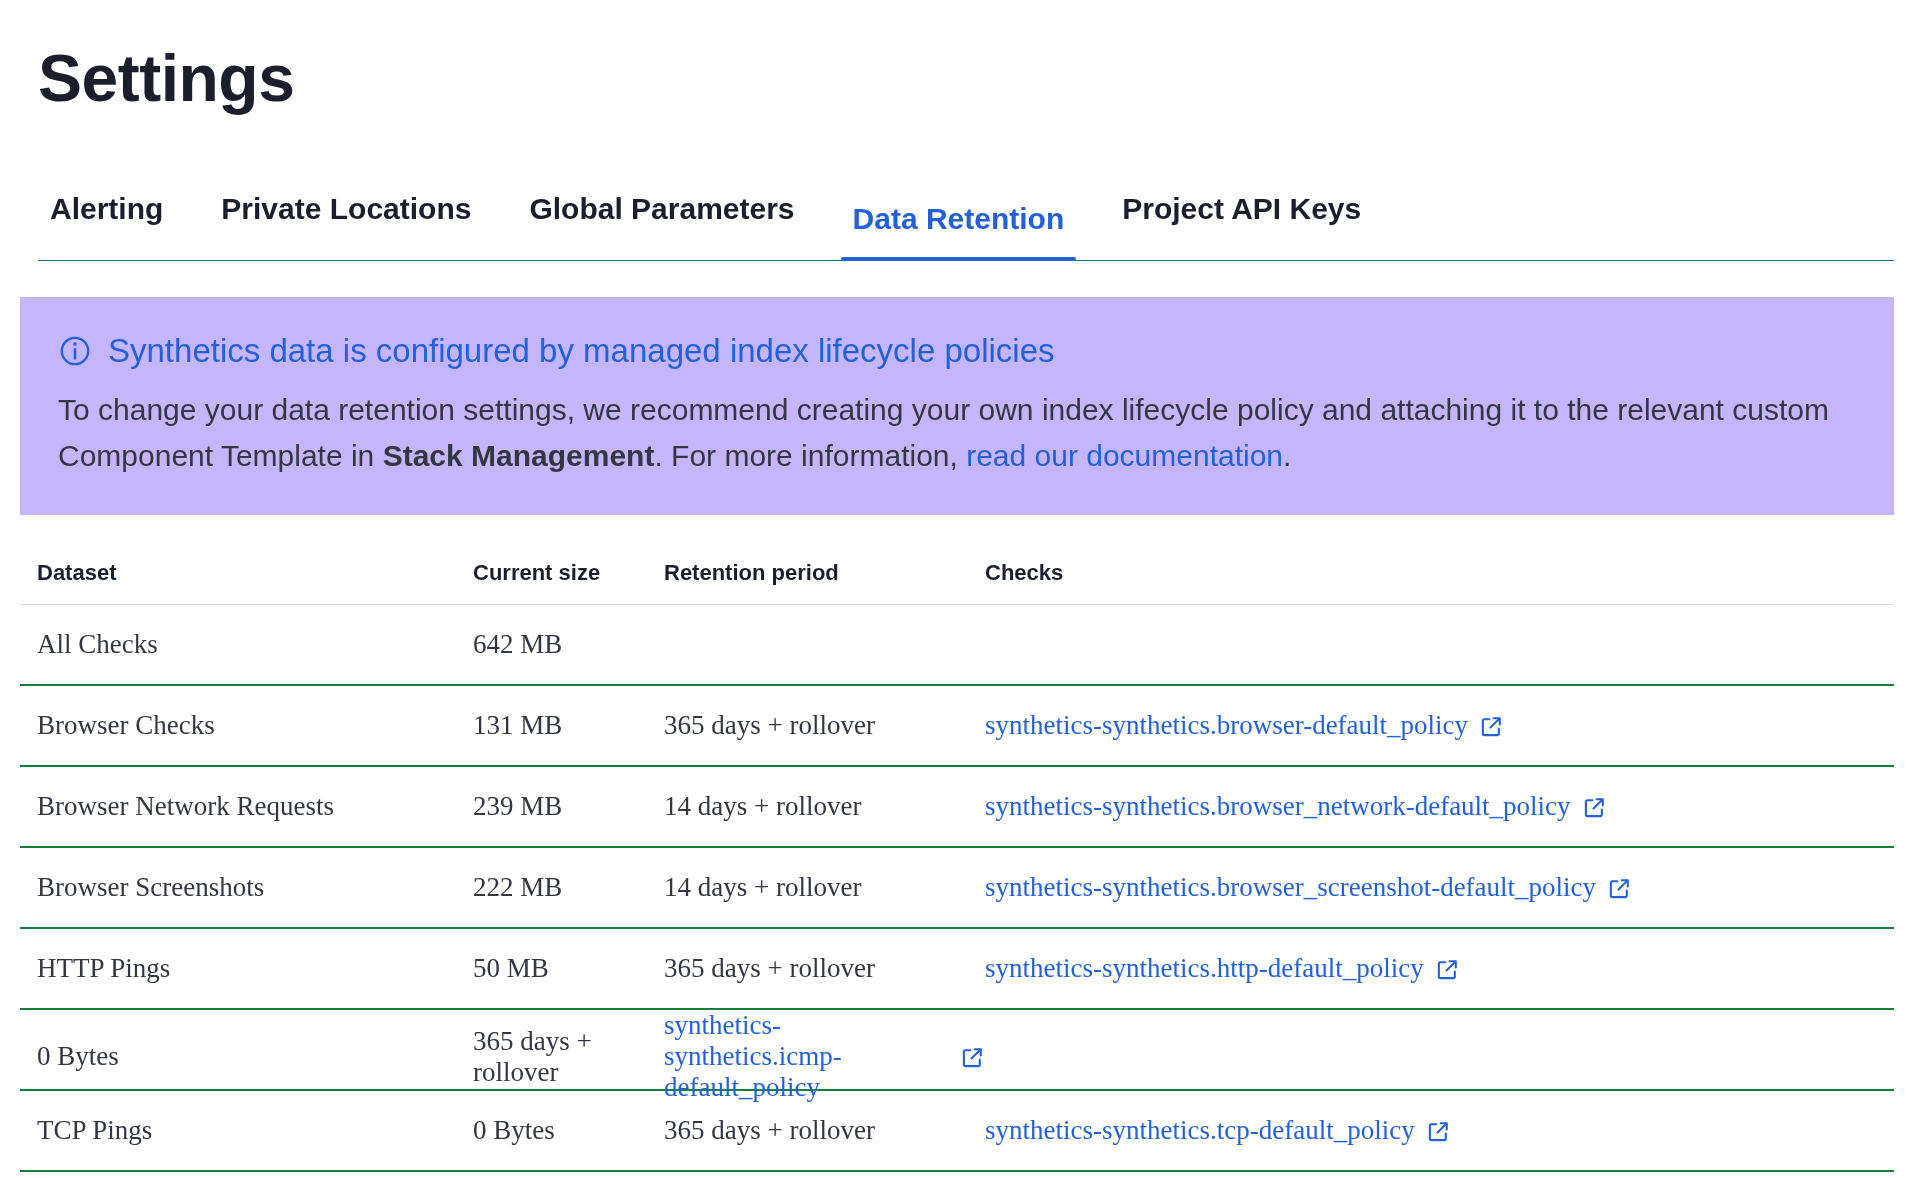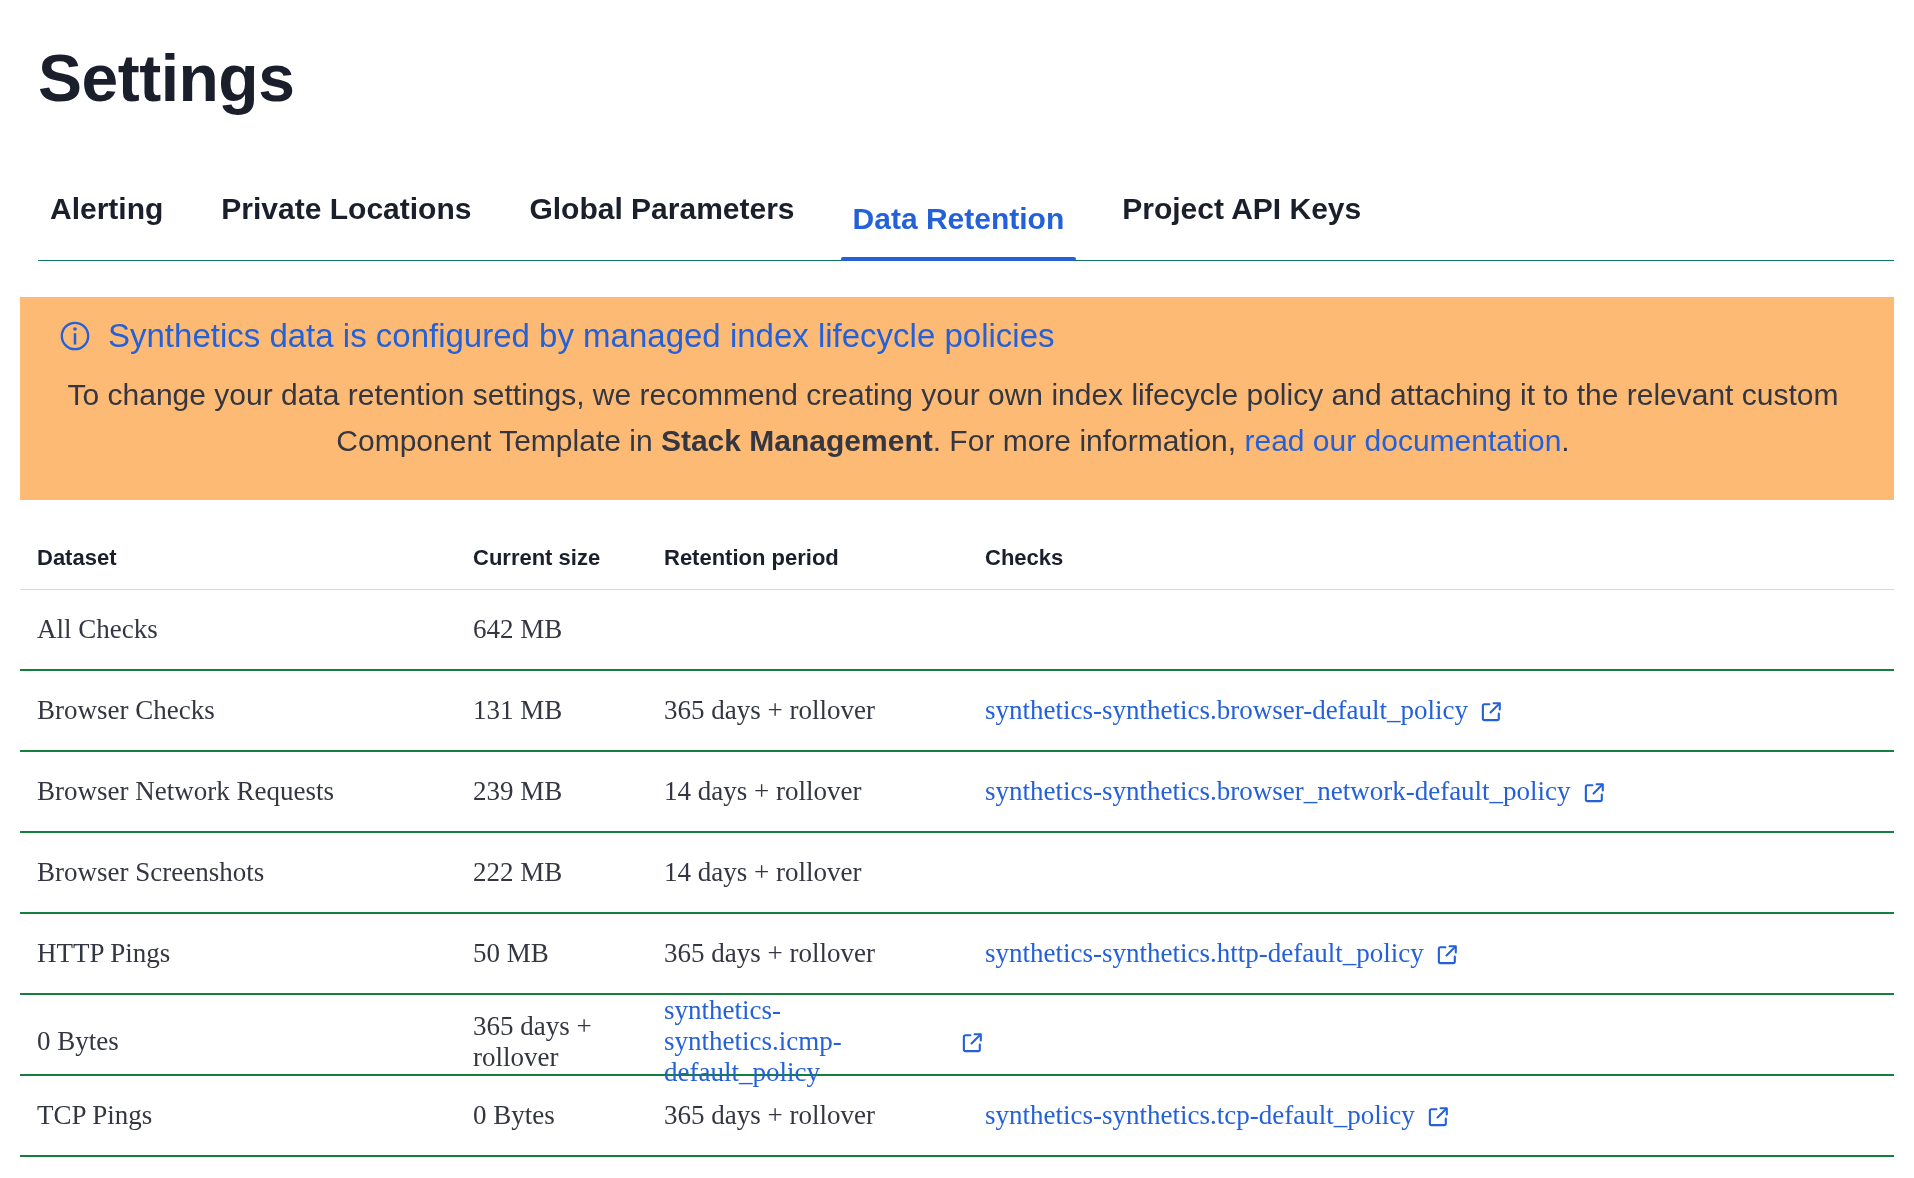--- a/index.html
+++ b/index.html
@@ -29,30 +29,29 @@
     line-height: 34px; padding: 0 12px 24px; position: relative;
   }
   .tab.active { color: var(--blue); margin-top: 20px; }
   .tab.active::after {
     content: ""; position: absolute; left: 0; right: 0; bottom: -1px;
     height: 4px; background: var(--blue); border-radius: 2px;
   }
 
   .callout {
     margin-top: 36px;
-    background: #fdba74;
-    padding: 19px 38px 36px 38px;
+    background: #c4b5fd;
+    padding: 34px 38px 36px 38px;
   }
   .callout-header { display: flex; align-items: center; gap: 16px; }
   .info-icon { width: 34px; height: 34px; color: var(--blue); flex: none; }
   .callout-title { font-size: 33px; font-weight: 500; color: var(--blue); line-height: 40px; }
   .callout-body {
     margin-top: 16px; font-size: 30px; line-height: 46px; color: var(--text);
     max-width: 1790px;
-    text-align: center;
   }
   .callout-body strong { font-weight: 700; color: var(--text); }
   a.text-link { color: var(--blue); text-decoration: none; cursor: pointer; }
 
   .table { margin-top: 26px; }
   .thead, .row {
     display: grid;
     grid-template-columns: 453px 191px 321px 1fr;
     align-items: center;
   }
@@ -141,20 +140,30 @@
               <path d="M13 3L7.7 8.3"></path>
             </svg>
           </a>
       </div>
     </div>
 
     <div class="row">
       <div>Browser Screenshots</div>
       <div>222 MB</div>
       <div>14 days + rollover</div>
+      <div>
+        <a class="policy-link">
+            <span>synthetics-synthetics.browser_screenshot-default_policy</span>
+            <svg class="ext-icon" viewBox="0 0 16 16" fill="none" stroke="currentColor" stroke-width="1.3" stroke-linecap="round" stroke-linejoin="round">
+              <path d="M7 3.2H3.9a.9.9 0 0 0-.9.9v8a.9.9 0 0 0 .9.9h8a.9.9 0 0 0 .9-.9V9"></path>
+              <path d="M9.6 2.6h3.8v3.8"></path>
+              <path d="M13 3L7.7 8.3"></path>
+            </svg>
+          </a>
+      </div>
     </div>
 
     <div class="row">
       <div>HTTP Pings</div>
       <div>50 MB</div>
       <div>365 days + rollover</div>
       <div>
         <a class="policy-link">
             <span>synthetics-synthetics.http-default_policy</span>
             <svg class="ext-icon" viewBox="0 0 16 16" fill="none" stroke="currentColor" stroke-width="1.3" stroke-linecap="round" stroke-linejoin="round">

